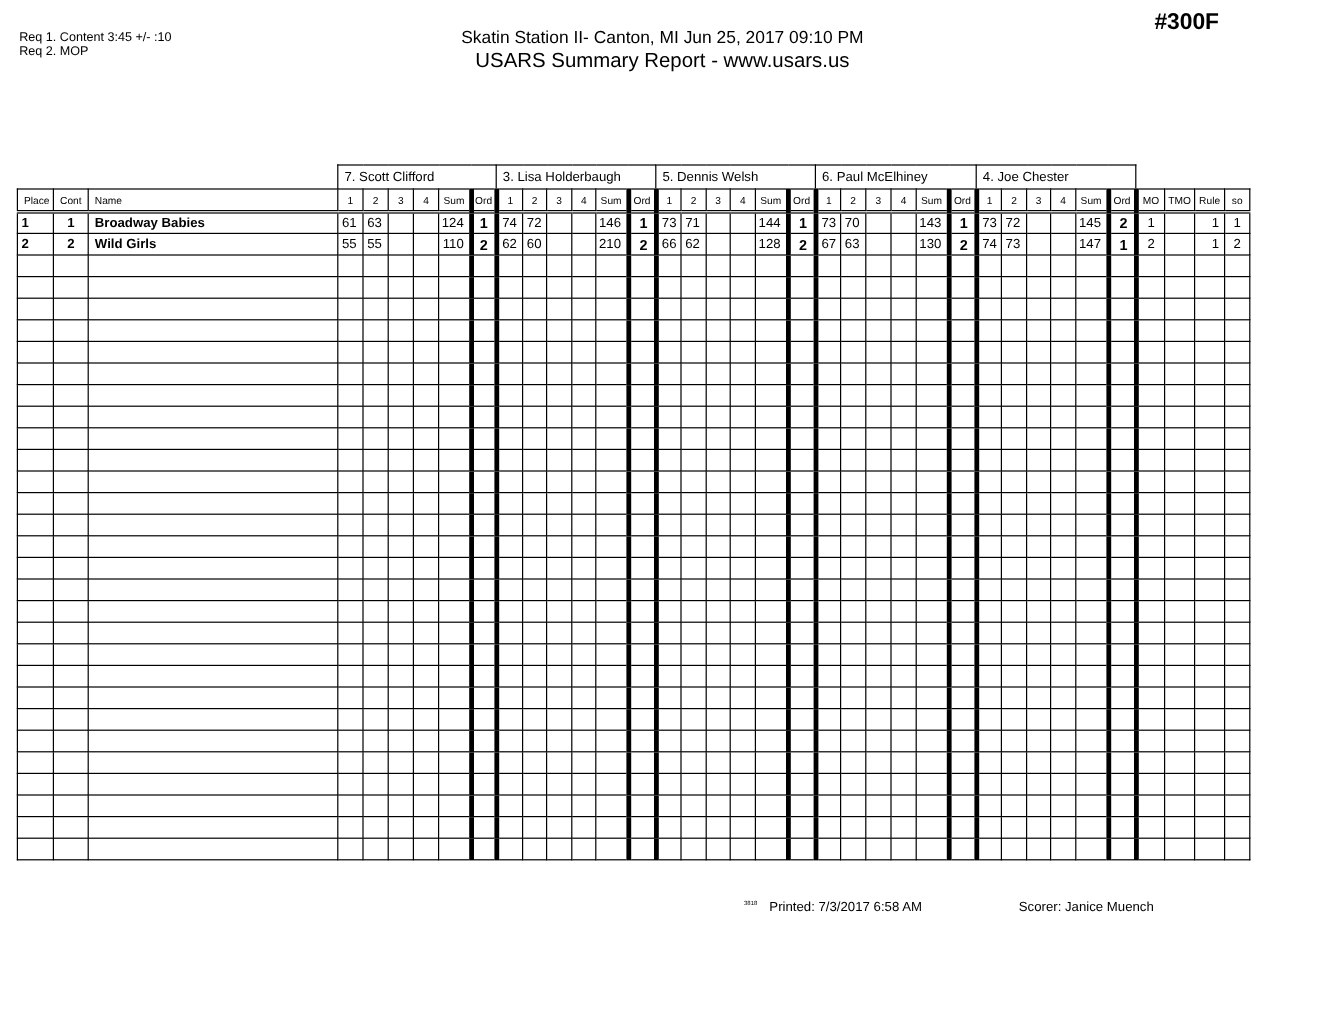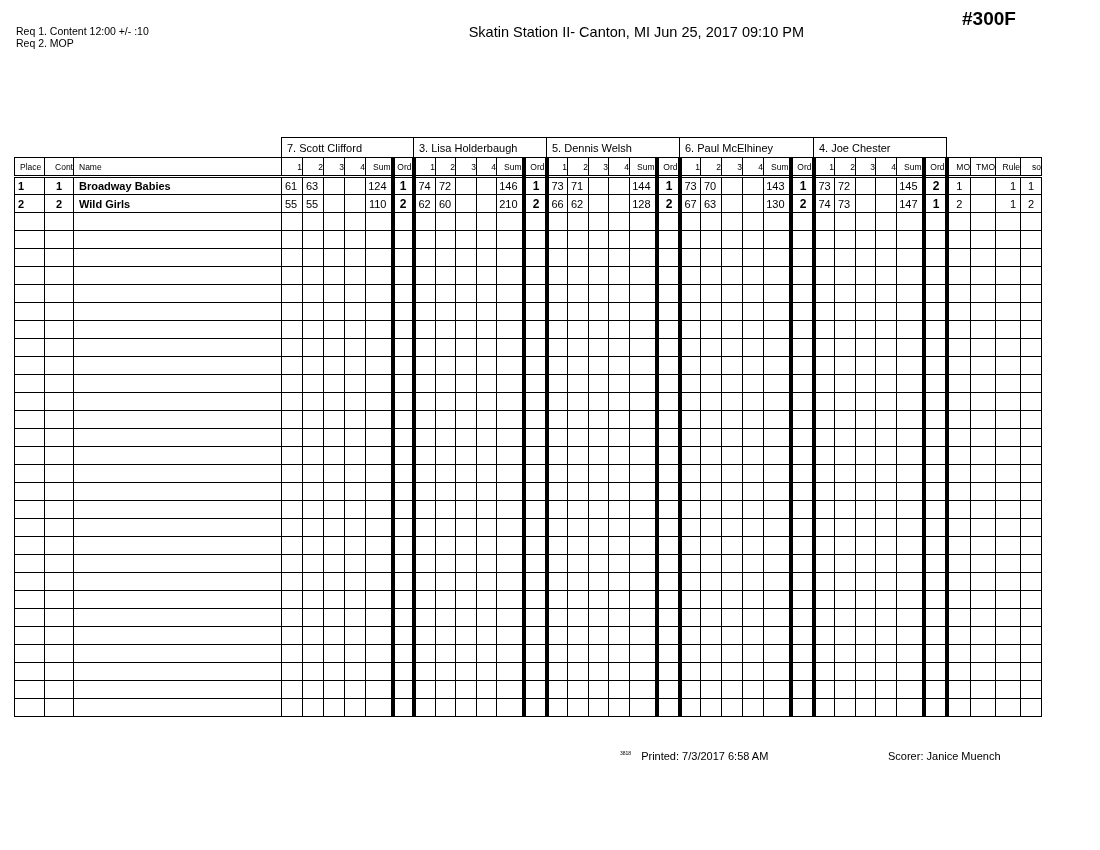--- a/index.html
+++ b/index.html
@@ -1,51 +1,52 @@
 <!DOCTYPE html>
 <html><head>
 <meta charset="utf-8">
 <style>
   html, body { margin:0; padding:0; background:#ffffff; }
   body { width:1100px; height:850px; position:relative; overflow:hidden; font-family:"Liberation Sans", sans-serif; color:#000; }
   .req { position:absolute; left:16px; top:25px; font-size:10.5px; line-height:12px; }
   .titles { position:absolute; left:300px; width:504px; top:24px; text-align:center; }
   .t1 { font-size:19px; font-weight:bold; line-height:22px; letter-spacing:-0.3px; }
-  .t2 { font-size:14.5px; line-height:16px;text-align:right; }
+  .t2 { font-size:14.5px; line-height:16px; }
   .t3 { font-size:20px; font-weight:bold; line-height:26px; margin-top:1px; }
   .t4 { font-size:17px; line-height:22px; }
   .evnum { position:absolute; left:962px; top:8px; font-size:19px; font-weight:bold; }
   table.grid { position:absolute; left:14px; top:137px; border-collapse:collapse; table-layout:fixed; }
   table.grid td { border:1px solid #000; padding:0; height:18px; font-size:11px; overflow:hidden; white-space:nowrap; box-sizing:border-box; }
   tr.jrow td { height:20px; font-size:11px; padding-left:5px; vertical-align:middle; }
   tr.jrow td.blank { border:none; }
-  tr.hrow td { font-size:8.5px; text-align:right; height:19px; }
+  tr.hrow td { font-size:8.5px; text-align:center; height:19px; }
   tr.hrow td.lname { text-align:left; padding-left:5px;margin-top:23px; }
   tr.hrow td { border-bottom:3px double #000; }
   tr.drow td { font-size:11px; text-align:left; padding-left:3px; }
   tr.drow td.c { text-align:center; padding-left:0; }
   tr.drow td.r { text-align:right; padding-right:4px; padding-left:0; }
   tr.drow td.b { font-weight:bold; }
   tr.drow td.bn { font-weight:bold; padding-left:5px; }
   tr.drow td.ord { font-weight:bold; text-align:right; padding-right:5px; font-size:12px; }
   td.thickL { border-left:4px solid #000 !important; }
   td.thickR { border-right:4px solid #000 !important; }
   .footer { position:absolute; top:750px; font-size:11px; }
   .tiny { font-size:5px; vertical-align:top; margin-right:10px; }
 </style>
 </head>
 <body>
 
 <div class="req">
-  <div>Req  1.  Content 12:00 +/- :10</div>
+  <div>Req  1.  Content 3:45 +/- :10</div>
   <div>Req  2.  MOP</div>
 </div>
 
 <div class="titles">
   <div class="t2">Skatin Station II- Canton, MI  Jun 25, 2017  09:10 PM</div>
+  <div class="t4">USARS Summary Report - www.usars.us</div>
 </div>
 
 <div class="evnum">#300F</div>
 
 <table class="grid" id="grid">
   <colgroup id="cols">
       <col style="width: 30px;">
       <col style="width: 29px;">
       <col style="width: 208px;">
       <col style="width: 21px;">
@@ -1301,13 +1302,13 @@
         <td class=""></td>
         <td class=""></td>
         <td class=""></td>
       </tr>
     </tbody>
 </table>
 
 <div class="footer" style="left:620px;">
   <span class="tiny">3818</span><span>Printed:  7/3/2017  6:58 AM</span>
 </div>
-<div class="footer" style="left:849px;margin-left:39px;">Scorer:   Janice Muench</div>
+<div class="footer" style="left:849px;">Scorer:   Janice Muench</div>
 
 </body></html>

